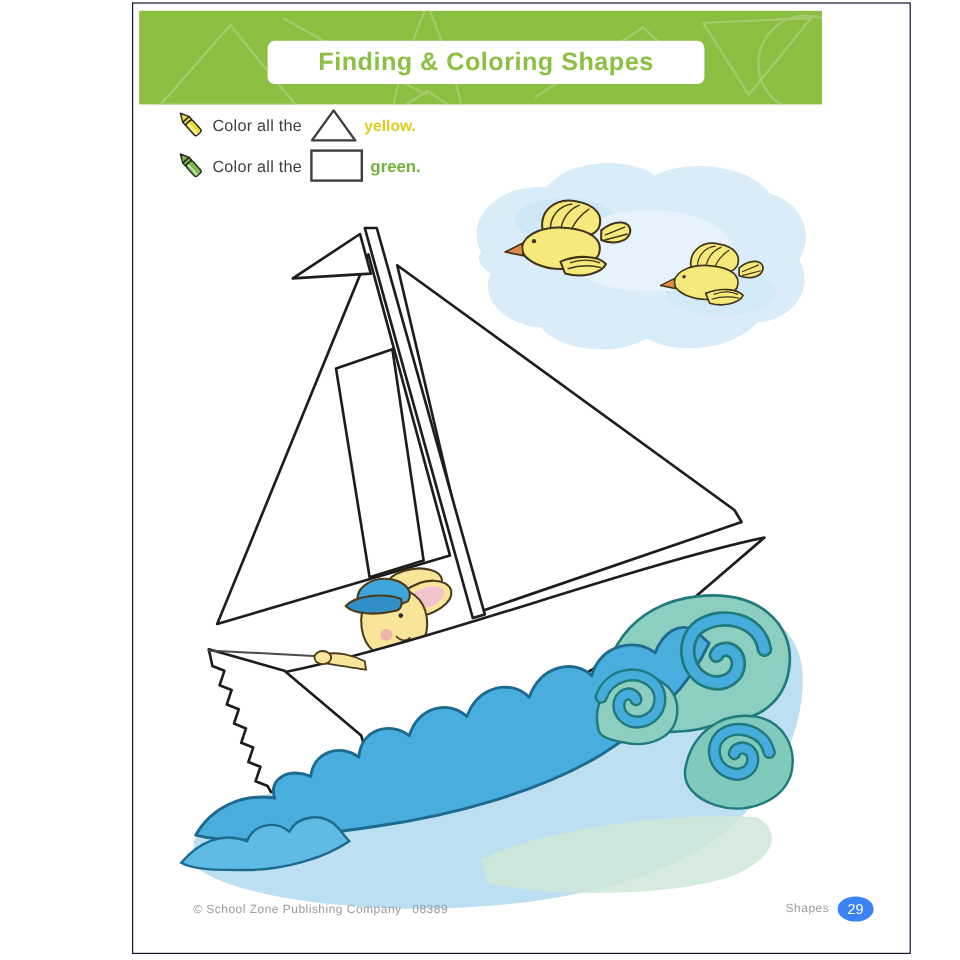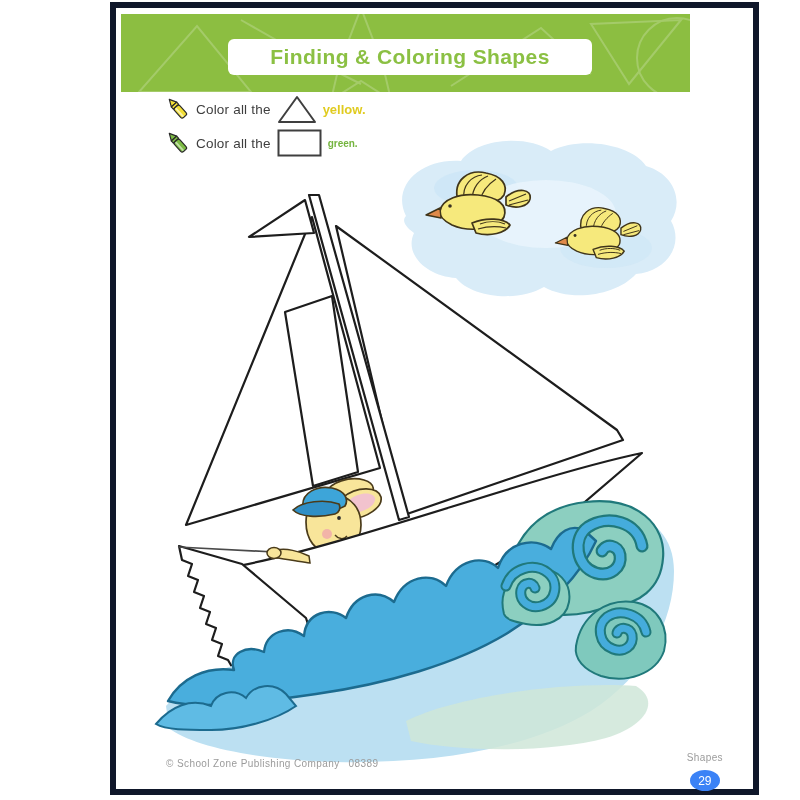--- a/index.html
+++ b/index.html
@@ -1,41 +1,41 @@
 <!DOCTYPE html>
 <html><head>
 <meta charset="utf-8">
 <style>
   html,body{margin:0;padding:0;background:#ffffff;}
   body{width:800px;height:800px;position:relative;font-family:"Liberation Sans",sans-serif;overflow:hidden;}
 
   .page{position:absolute;left:110px;top:2px;width:649px;height:793px;background:#ffffff;
-        border:6px solid #0f172a;box-sizing:border-box;}
+        border:1px solid #0f172a;box-sizing:border-box;}
 
   
   .banner{position:absolute;left:5px;top:6px;width:569px;height:78px;background:#8cbe41;overflow:hidden;}
   .banner svg{position:absolute;left:0;top:0;}
   .title-box{position:absolute;left:107px;top:25px;width:364px;height:36px;background:#ffffff;
              border-radius:6px;display:flex;align-items:center;justify-content:center;}
   .title-box span{color:#8bc043;font-weight:bold;font-size:21px;letter-spacing:.4px;white-space:nowrap;}
 
   
-  .instructions{position:absolute;left:48px;top:84px;text-align:center;}
+  .instructions{position:absolute;left:34px;top:84px;text-align:center;}
   .instr-row{display:flex;align-items:center;height:34px;}
   .instr-row .txt{color:#3e3e3e;font-size:13.5px;letter-spacing:.2px;margin-left:4px;}
   .instr-row .shape{margin:0 5px;display:flex;align-items:center;}
   .word-yellow{color:#e0cb20;font-size:13px;font-weight:bold;}
-  .word-green{color:#74b43e;font-size:10px;font-weight:bold;}
+  .word-green{color:#74b43e;font-size:14px;font-weight:bold;}
 
   
   .illus{position:absolute;left:0;top:0;width:583px;height:793px;}
 
   
   .copyright{position:absolute;left:50px;top:750px;color:#9b9b9b;font-size:10px;letter-spacing:.4px;display:flex;gap:9px;}
-  .footer-right{position:absolute;right:30px;top:744px;display:flex;align-items:center;gap:7px;flex-direction:column;}
+  .footer-right{position:absolute;right:30px;top:744px;display:flex;align-items:center;gap:7px;}
   .footer-right .section{color:#9b9b9b;font-size:10px;letter-spacing:.4px;}
   .page-badge{width:30px;height:21px;border-radius:50%;background:#3b82f6;color:#ffffff;
               font-size:12px;display:flex;align-items:center;justify-content:center;}
 </style>
 </head>
 <body>
 
 <div class="page">
 
   <div class="banner">

